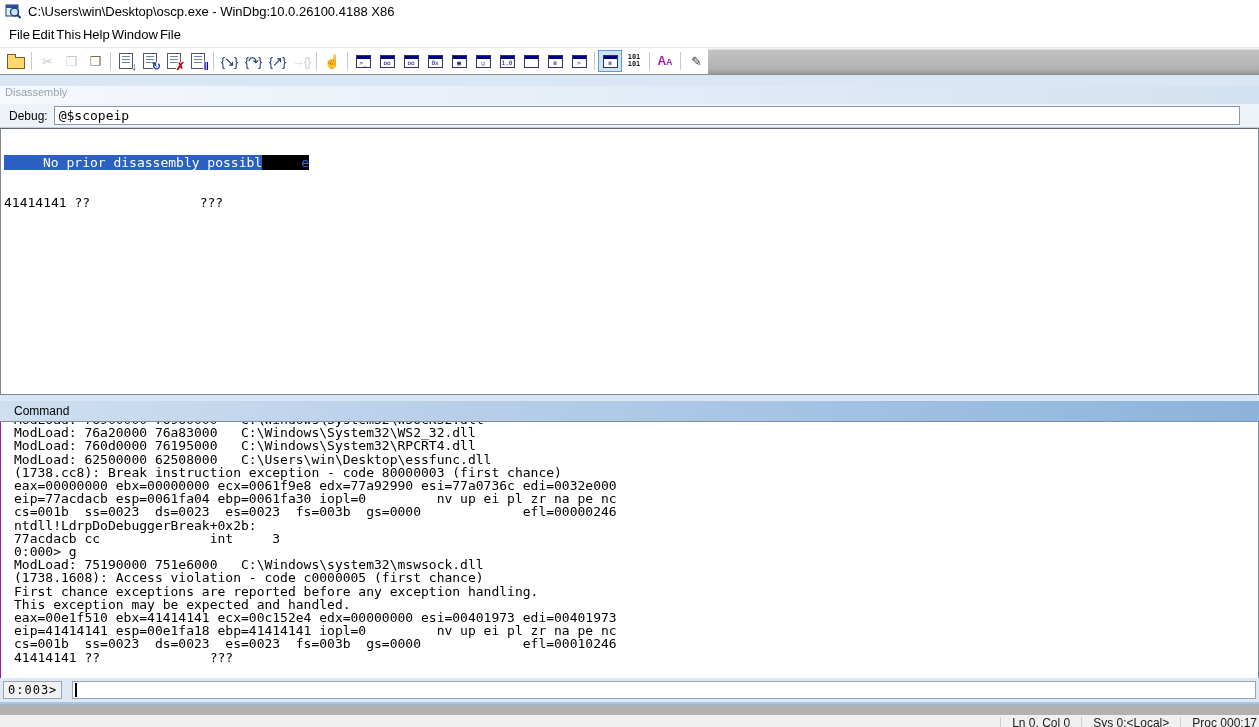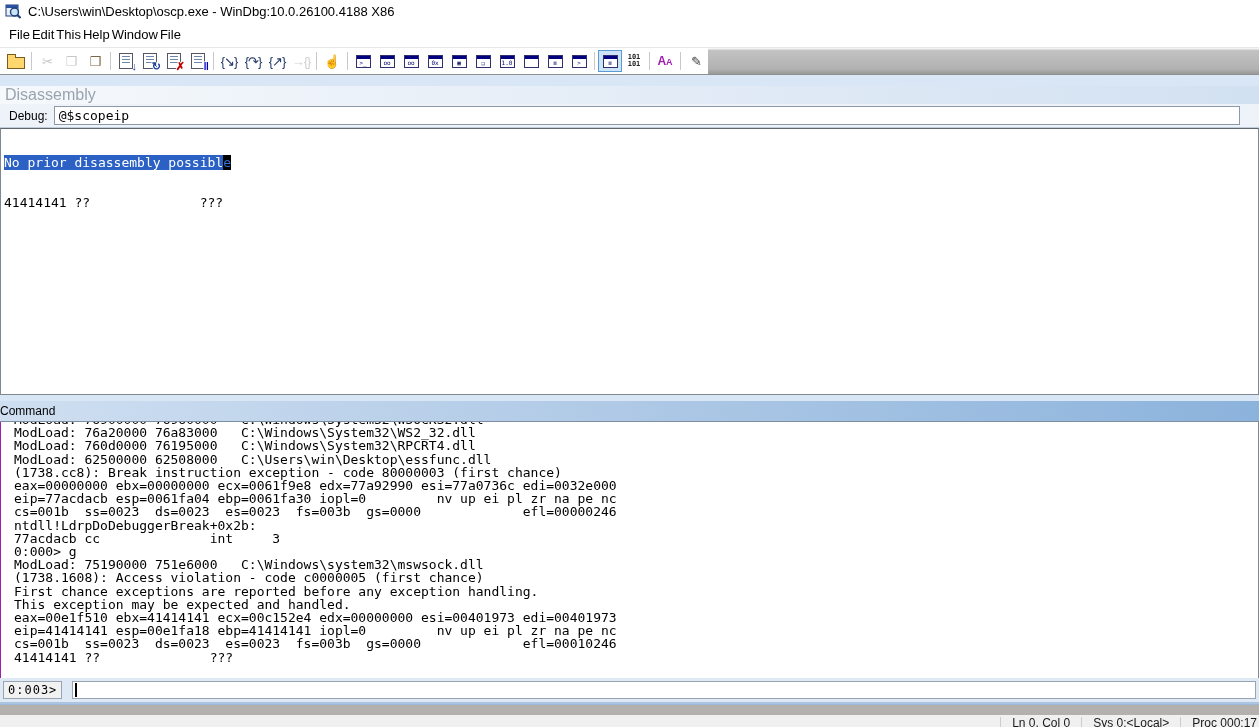--- a/index.html
+++ b/index.html
@@ -41,34 +41,34 @@
         font-size:7px;line-height:7px;font-weight:bold;color:#222;}
   .font-ic{font-size:12px;font-weight:bold;color:#a21caf;}
   .font-ic .small-a{font-size:9px;}
 
   
   .strip{background:#d9e6f5;}
 
   
   .disasm-title{height:18px;flex:0 0 18px;display:flex;align-items:flex-start;padding-left:5px;
       background:linear-gradient(90deg,#f6f9fc 0%,#e2ebf6 55%,#d2e1f1 100%);
-      color:#99a3ae;font-size:16px;}
+      color:#99a3ae;font-size:11px;}
   .offset-row{height:23px;flex:0 0 23px;background:#eef3fa;display:flex;align-items:center;padding-left:9px;
       border-bottom:1px solid #c2cddb;}
   .offset-label{font-size:12px;color:#000;margin-right:6px;}
   .offset-input{flex:1;margin-right:19px;height:17px;background:#fff;border:1px solid #8c99a8;
       font-family:"DejaVu Sans Mono",monospace;font-size:13px;color:#000;padding:0 0 0 4px;outline:none;}
   .disasm-content{height:267px;flex:0 0 267px;background:#fff;border:1px solid #7f8791;border-top-color:#5f6771;
       box-sizing:border-box;font-family:"DejaVu Sans Mono",monospace;font-size:13px;line-height:13.2px;
       padding:1px 0 0 3px;white-space:pre;}
-  .sel{background:#2b61c4;color:#fff;}
+  .sel{background:#2b61c4;color:#fff;padding-left:39px;}
   .cursor-cell{background:#000;color:#2f6fd0;}
 
   
-  .cmd-title{height:20px;flex:0 0 20px;display:flex;align-items:center;padding-left:0;
+  .cmd-title{height:20px;flex:0 0 20px;display:flex;align-items:center;padding-left:14px;
       background:linear-gradient(90deg,#cfdff1 0%,#b2cbe7 45%,#8cb3dc 100%);
       color:#000;font-size:12px;border-bottom:1px solid #7d8ea1;}
   .cmd-output{height:256px;flex:0 0 256px;background:#fff;border-left:1px solid #a21caf;border-right:1px solid #7f8791;
       box-sizing:border-box;overflow:hidden;padding-left:13px;}
   .cmd-output pre{margin:-9px 0 0 0;font-family:"DejaVu Sans Mono",monospace;font-size:13px;line-height:13.2px;color:#000;}
   .cmd-input-row{height:24px;flex:0 0 24px;background:#dfe9f5;display:flex;align-items:center;
       padding:0 3px;gap:10px;}
   .cmd-prompt{height:18px;min-width:50px;box-sizing:border-box;background:#f2f2f2;border:1px solid #9aa4b0;
       font-family:"DejaVu Sans Mono",monospace;font-size:12px;letter-spacing:1px;display:flex;align-items:center;
       justify-content:center;padding:0 4px;}

